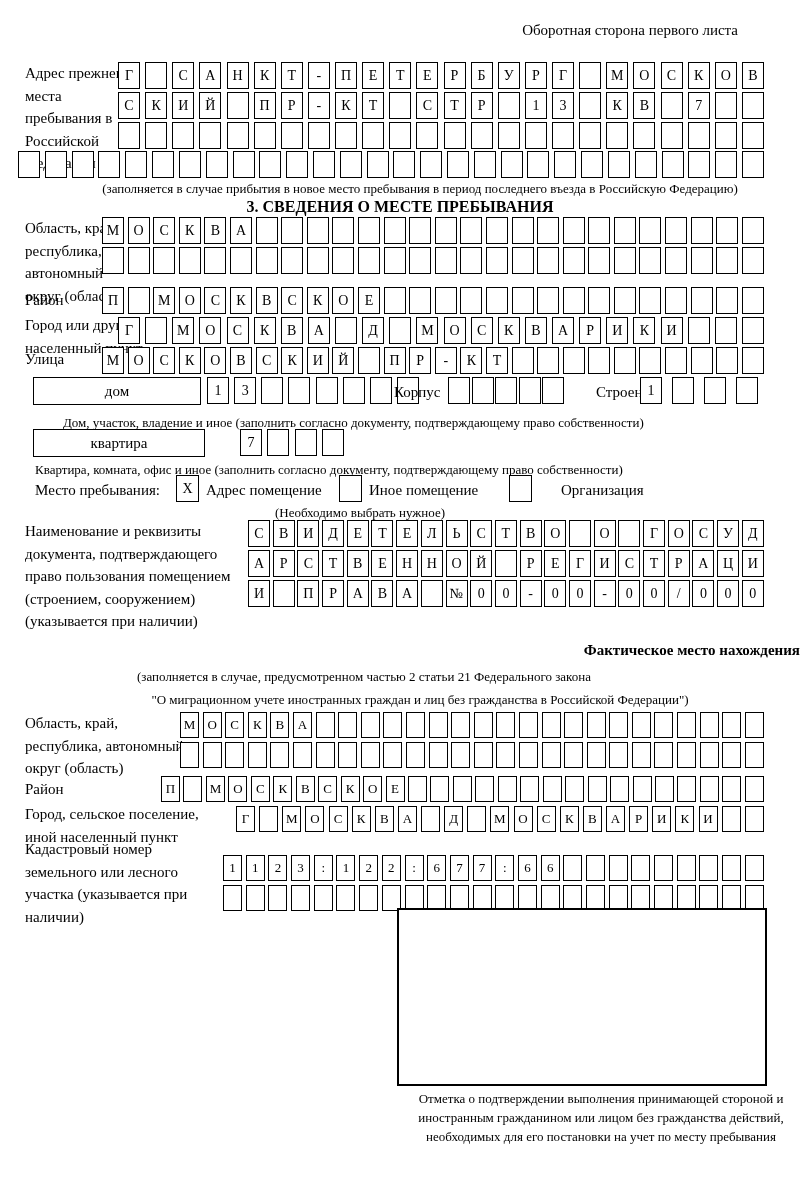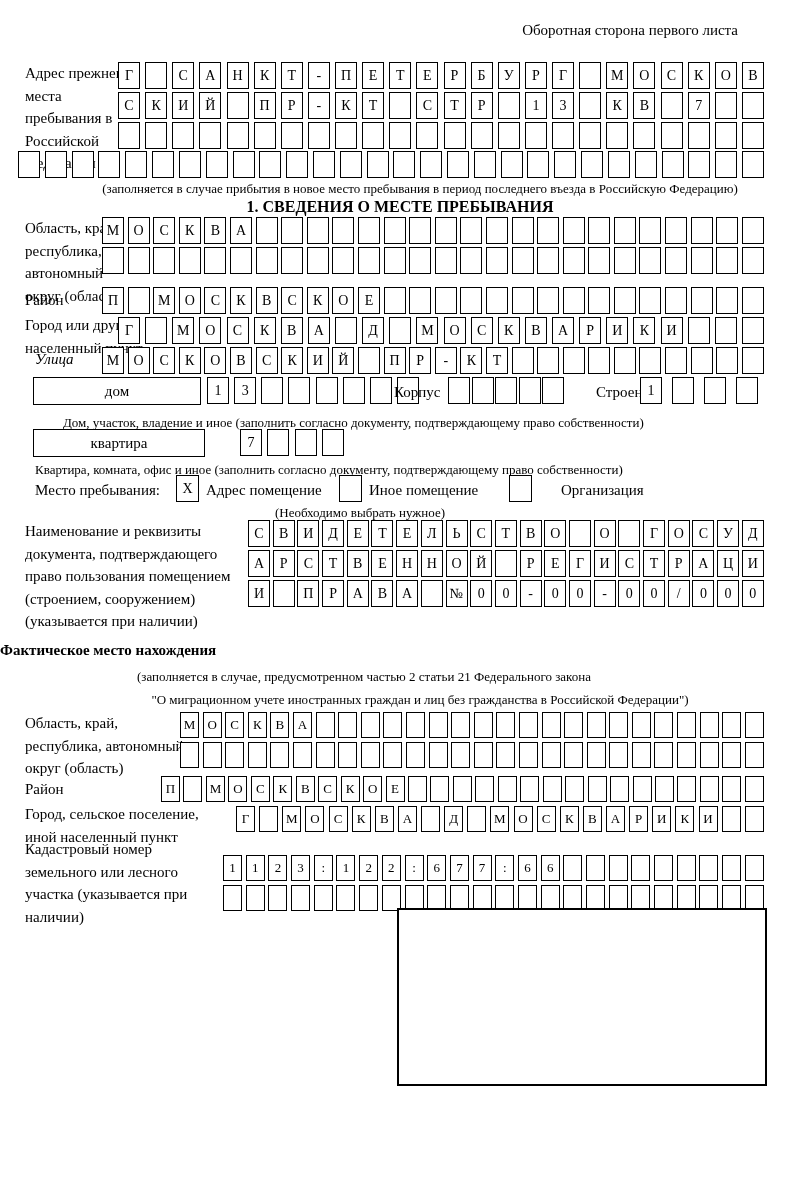--- a/index.html
+++ b/index.html
@@ -4,21 +4,21 @@
 <style>
   html,body { margin:0; padding:0; background:#fff; }
   .page { position:relative; width:800px; height:1180px; background:#ffffff;
           font-family:"Liberation Serif", serif; color:#000; overflow:hidden; }
   .hdr  { position:absolute; font-size:15px; white-space:nowrap;text-align:right; }
   .lbl  { position:absolute; font-size:15px; line-height:1.5; }
   .cap  { position:absolute; font-size:13px; line-height:1.45; }
   .center { text-align:center;padding-left:20px; }
   .sec-title { position:absolute; left:0; width:800px; text-align:center;
                font-weight:bold; font-size:16px; }
-  .fact-title { position:absolute; left:0; width:800px; text-align:left;
+  .fact-title { position:absolute; left:0; width:800px; text-align:right;
                font-weight:bold; font-size:15px; }
   .boxrow { position:absolute; display:flex; justify-content:space-between; }
   .cell { box-sizing:border-box; width:22px; height:27px; border:1.6px solid #000;
           display:flex; align-items:center; justify-content:center; font-size:14px;
           background:#fff; }
   .sm .cell { width:19px; height:26px; font-size:13px; }
   .wbox { position:absolute; box-sizing:border-box; border:1.6px solid #000; height:28px;
           display:flex; align-items:center; justify-content:center; font-size:15px;
           background:#fff; }
   .cbox { position:absolute; box-sizing:border-box; width:23px; height:27px;
@@ -137,21 +137,21 @@
       <span class="cell"></span>
       <span class="cell"></span>
       <span class="cell"></span>
       <span class="cell"></span>
       <span class="cell"></span>
       <span class="cell"></span>
       <span class="cell"></span>
     </div>
   <div class="cap center" style="left:0; top:180px; width:800px;">(заполняется в случае прибытия в новое место пребывания в период последнего въезда в Российскую Федерацию)</div>
 
-  <div class="sec-title" style="top:198px;">1. СВЕДЕНИЯ О МЕСТЕ ПРЕБЫВАНИЯ</div>
+  <div class="sec-title" style="top:198px;">3. СВЕДЕНИЯ О МЕСТЕ ПРЕБЫВАНИЯ</div>
 
   <div class="lbl" style="left:25px; top:217px; width:112px;">Область, край, республика, автономный округ (область)</div>
   <div class="boxrow" style="left:102px; top:217px; width:662px;">
       <span class="cell">М</span>
       <span class="cell">О</span>
       <span class="cell">С</span>
       <span class="cell">К</span>
       <span class="cell">В</span>
       <span class="cell">А</span>
       <span class="cell"></span>
@@ -255,21 +255,21 @@
       <span class="cell">А</span>
       <span class="cell">Р</span>
       <span class="cell">И</span>
       <span class="cell">К</span>
       <span class="cell">И</span>
       <span class="cell"></span>
       <span class="cell"></span>
       <span class="cell"></span>
     </div>
 
-  <div class="lbl" style="left:35px; top:348px;font-style:italic;">Улица</div>
+  <div class="lbl" style="left:25px; top:348px;">Улица</div>
   <div class="boxrow" style="left:102px; top:347px; width:662px;">
       <span class="cell">М</span>
       <span class="cell">О</span>
       <span class="cell">С</span>
       <span class="cell">К</span>
       <span class="cell">О</span>
       <span class="cell">В</span>
       <span class="cell">С</span>
       <span class="cell">К</span>
       <span class="cell">И</span>
@@ -577,14 +577,15 @@
       <span class="cell"></span>
       <span class="cell"></span>
       <span class="cell"></span>
       <span class="cell"></span>
       <span class="cell"></span>
       <span class="cell"></span>
       <span class="cell"></span>
     </div>
 
   <div class="stamp" style="left:397px; top:908px; width:366px; height:174px;"></div>
+  <div class="cap center" style="left:391px; top:1090px; width:380px;">Отметка о подтверждении выполнения принимающей стороной и иностранным гражданином или лицом без гражданства действий, необходимых для его постановки на учет по месту пребывания</div>
 
 </div>
 
 </body></html>

